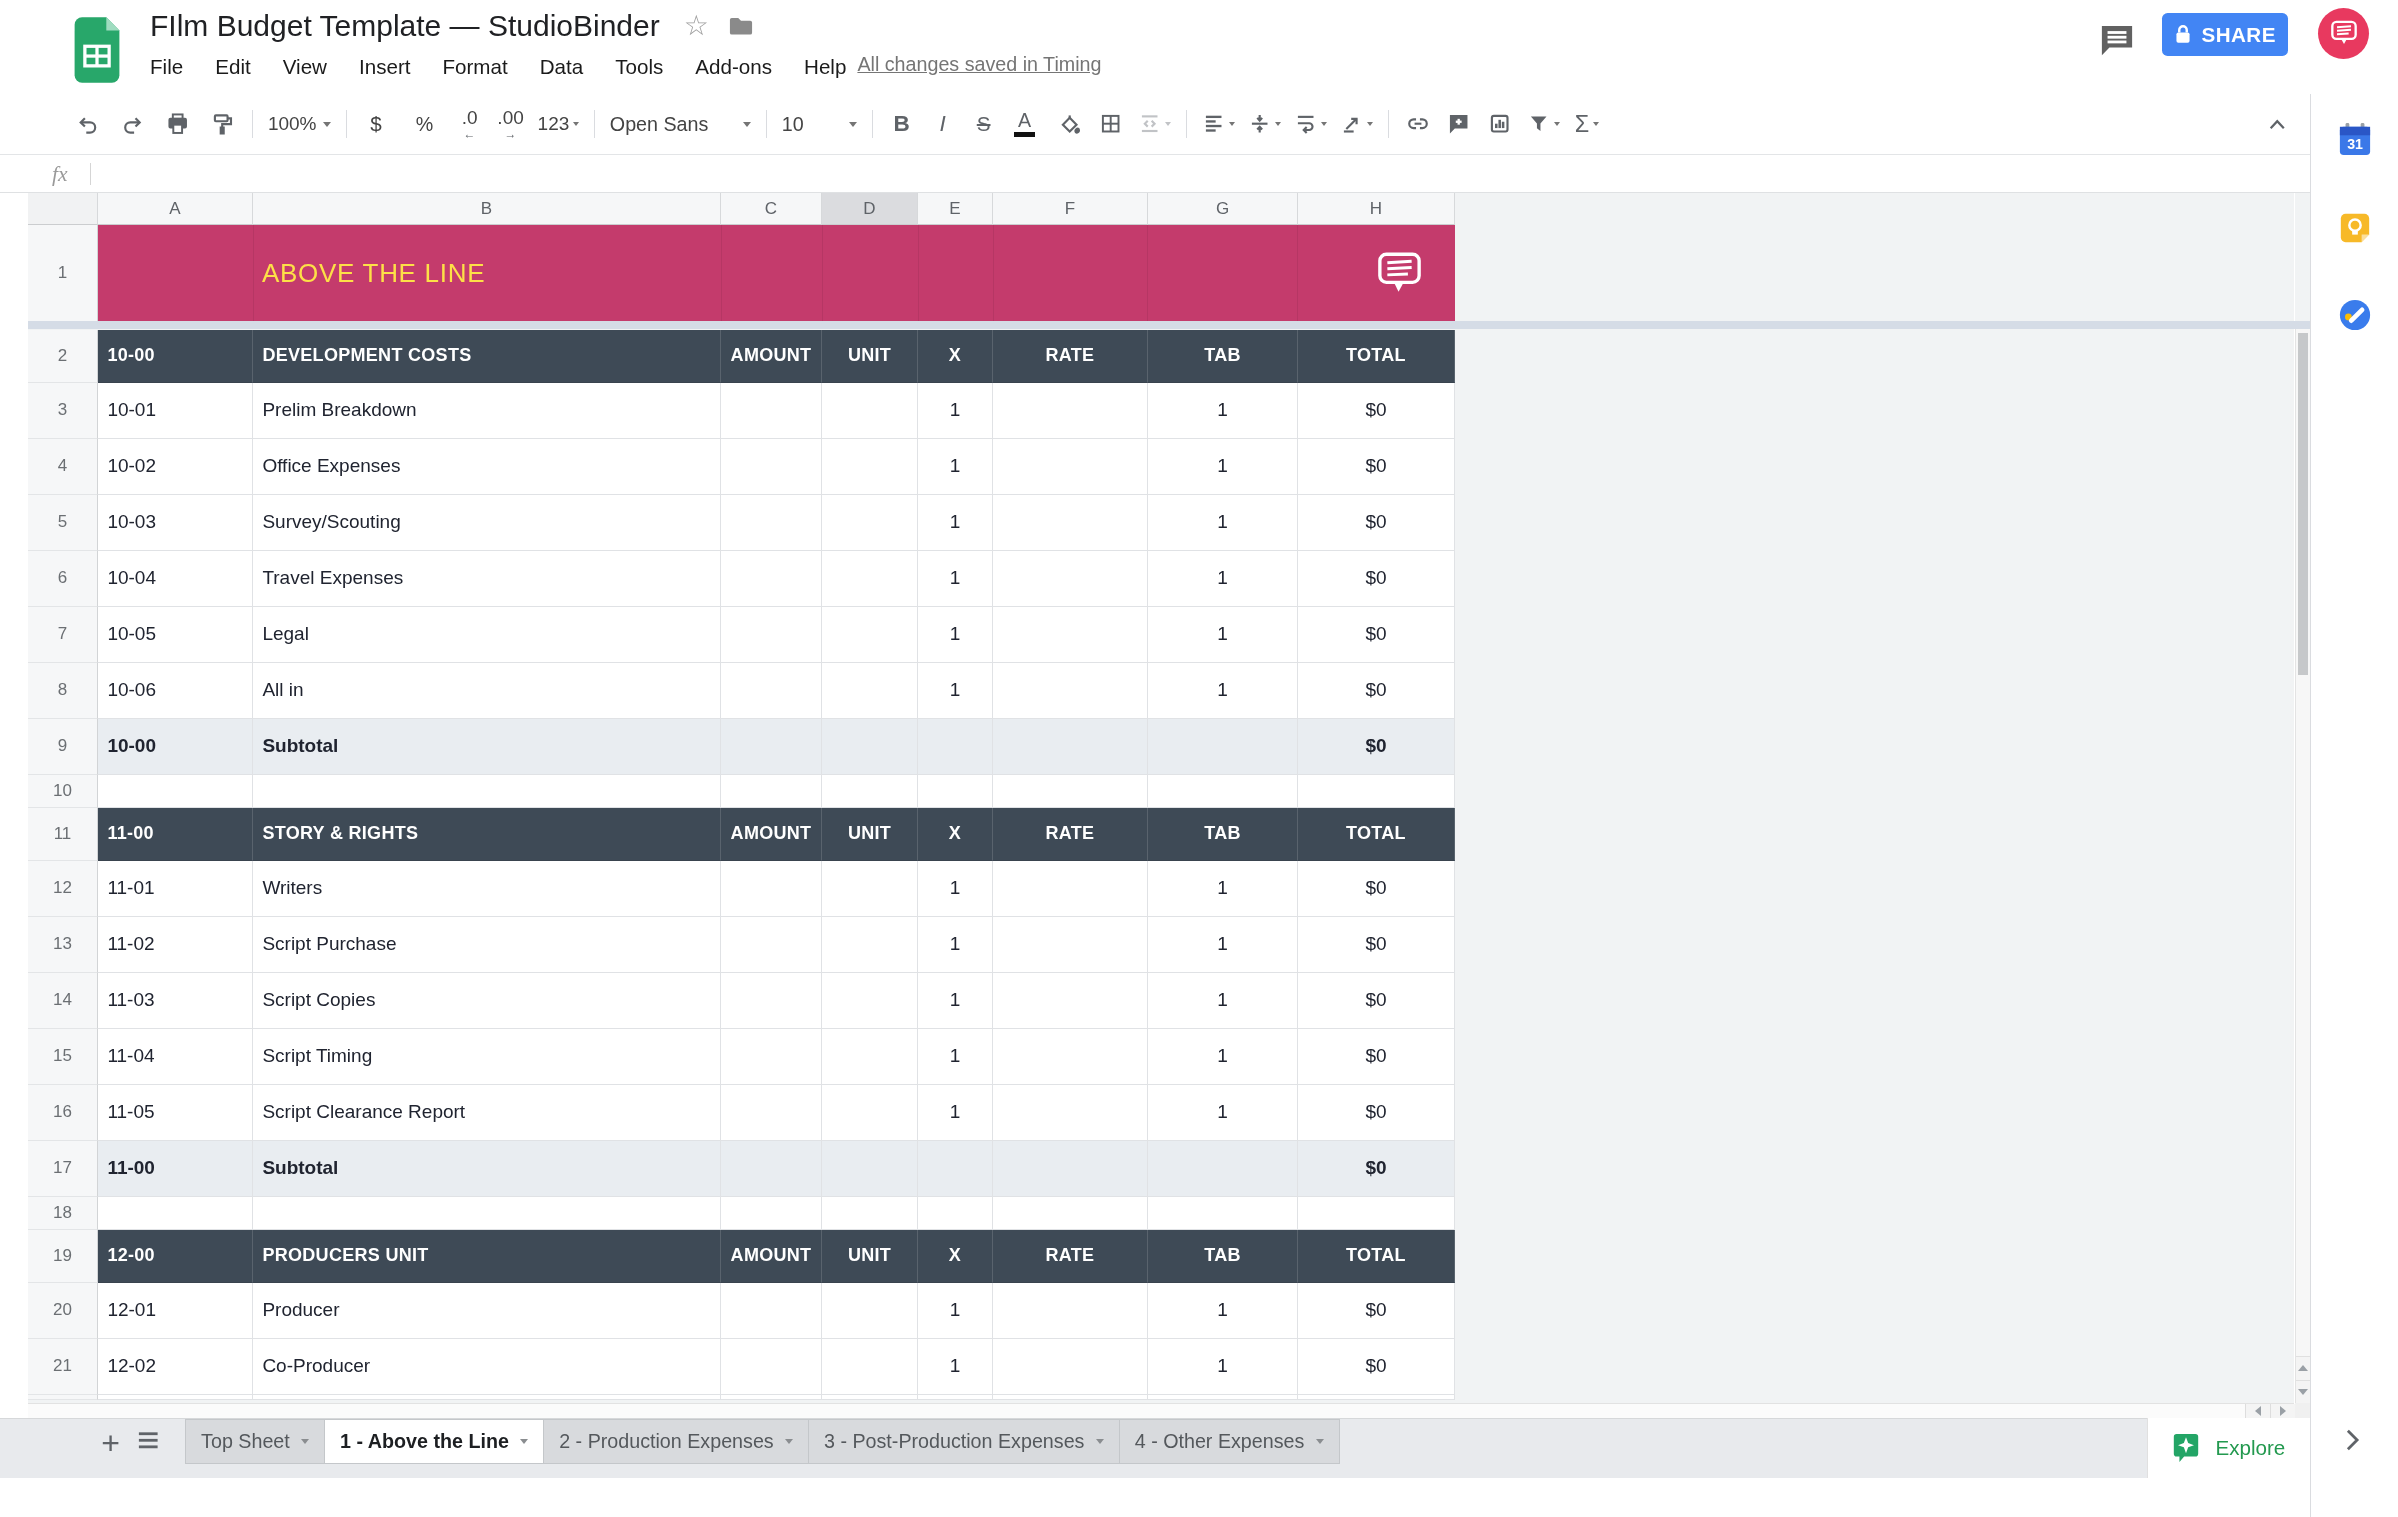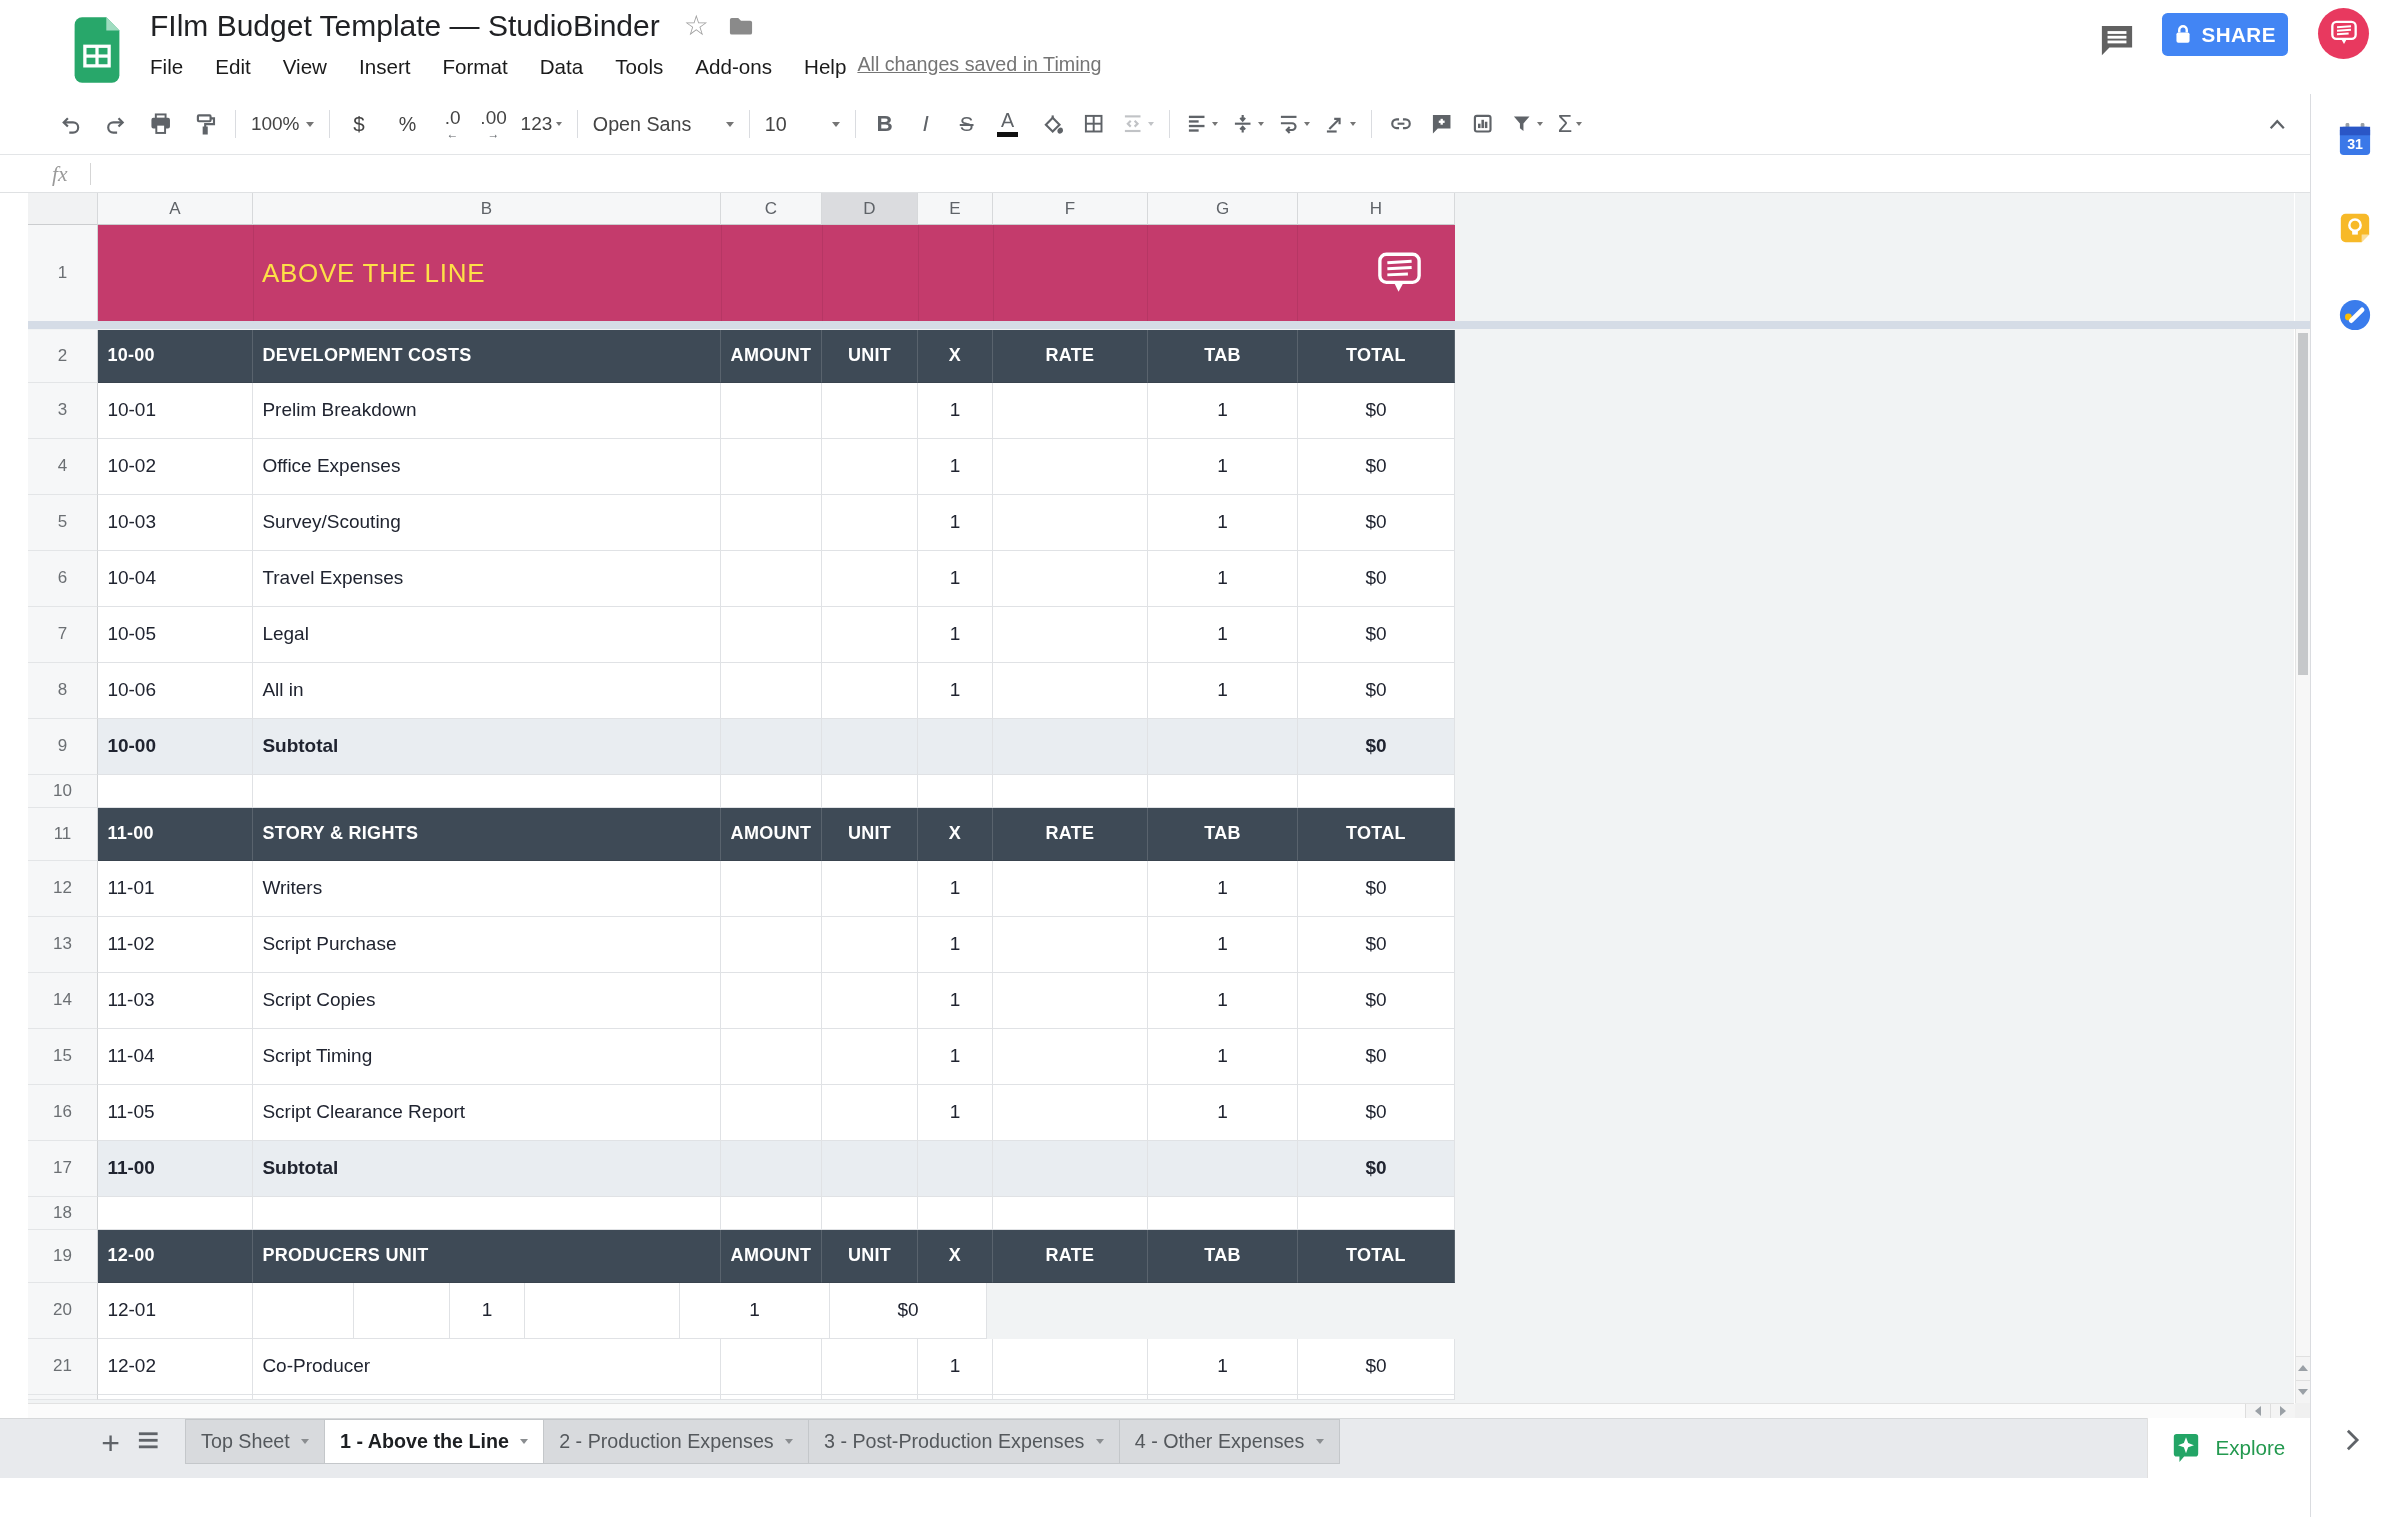--- a/index.html
+++ b/index.html
@@ -17,21 +17,21 @@
 #folder{margin-left:20.6px}
 #menubar{display:flex;margin-top:11.2px;align-items:center}
 .menu-item{font-size:20.6px;color:#1b1b1b;margin-right:32px;cursor:pointer}
 #saved-link{font-size:19.7px;color:#757575;text-decoration:underline;margin-left:9.4px;cursor:pointer}
 #comment-btn{position:absolute;left:2099px;top:24px;cursor:pointer}
 #share-btn{position:absolute;left:2162px;top:13px;width:126px;height:43px;background:#4285f4;border-radius:5.6px;display:flex;align-items:center;justify-content:center;gap:9.4px;cursor:pointer}
 #share-label{color:#fff;font-size:20.6px;font-weight:bold;letter-spacing:0.5px}
 #avatar{position:absolute;left:2318px;top:7.5px;width:51px;height:51px;border-radius:50%;background:#e8395f;display:flex;align-items:center;justify-content:center;cursor:pointer}
 
 
-#toolbar{position:absolute;left:0;top:94px;width:2310px;height:61px;background:#fff;border-bottom:0.9px solid #e3e5e7;display:flex;align-items:center;padding-left:57px}
+#toolbar{position:absolute;left:0;top:94px;width:2310px;height:61px;background:#fff;border-bottom:0.9px solid #e3e5e7;display:flex;align-items:center;padding-left:74px}
 .tbtn{display:flex;align-items:center;justify-content:center;height:36px;min-width:28px;color:#5f6368;cursor:pointer}
 .tsep{width:0.9px;height:28px;background:#dadce0;margin:0 15px;flex:none}
 .caret{width:0;height:0;border-left:4.7px solid transparent;border-right:4.7px solid transparent;border-top:5.6px solid #757575;margin-left:6.6px}
 .caret.sm{border-left-width:3.7px;border-right-width:3.7px;border-top-width:4.7px;margin-left:3.7px}
 .ttext{font-size:19px;color:#444}
 .stack{display:flex;flex-direction:column;align-items:center;line-height:1}
 .stack .arr{font-size:12px;color:#5f6368;margin-top:0.9px}
 #btn-bold{font-size:22.5px;font-weight:bold}
 #btn-italic{font-size:22.5px;font-style:italic}
 #btn-strike{font-size:20.6px;text-decoration:line-through}
@@ -595,20 +595,21 @@
         <div class="cell ctr" style="width: 101px;">AMOUNT</div>
         <div class="cell ctr" style="width: 96px;">UNIT</div>
         <div class="cell ctr" style="width: 75px;">X</div>
         <div class="cell ctr" style="width: 155px;">RATE</div>
         <div class="cell ctr" style="width: 150px;">TAB</div>
         <div class="cell ctr" style="width: 157px;">TOTAL</div>
       </div>
       <div class="grow data" style="height: 56px;">
         <div class="rn">20</div>
         <div class="cell" style="width: 155px;">12-01</div>
+        <div class="cell" style="width: 468px;">Producer</div>
         <div class="cell ctr" style="width: 101px;"></div>
         <div class="cell ctr" style="width: 96px;"></div>
         <div class="cell ctr" style="width: 75px;">1</div>
         <div class="cell ctr" style="width: 155px;"></div>
         <div class="cell ctr" style="width: 150px;">1</div>
         <div class="cell ctr" style="width: 157px;">$0</div>
       </div>
       <div class="grow data" style="height: 56px;">
         <div class="rn">21</div>
         <div class="cell" style="width: 155px;">12-02</div>

